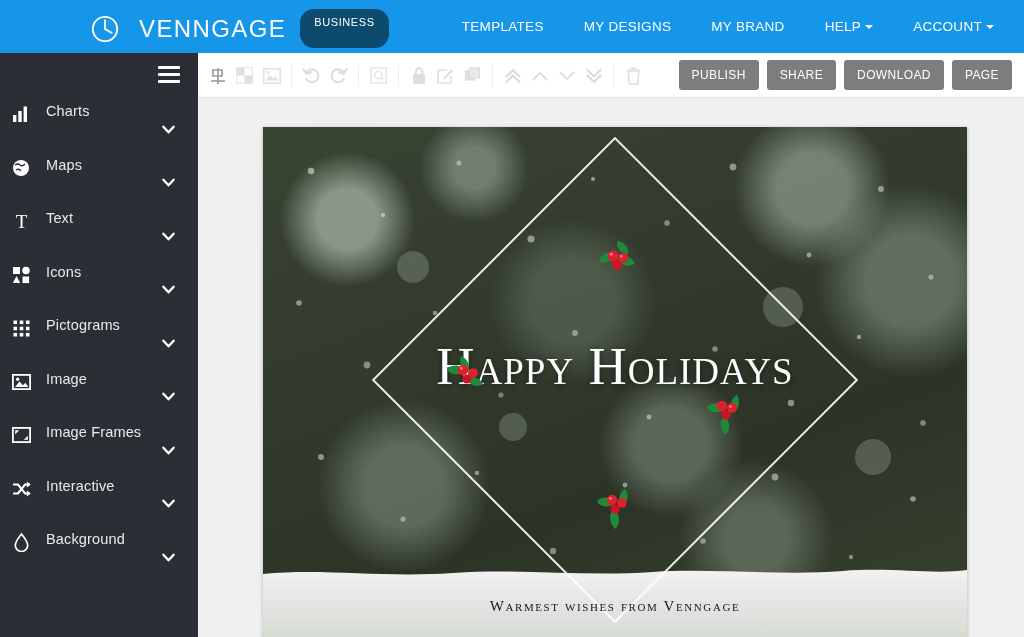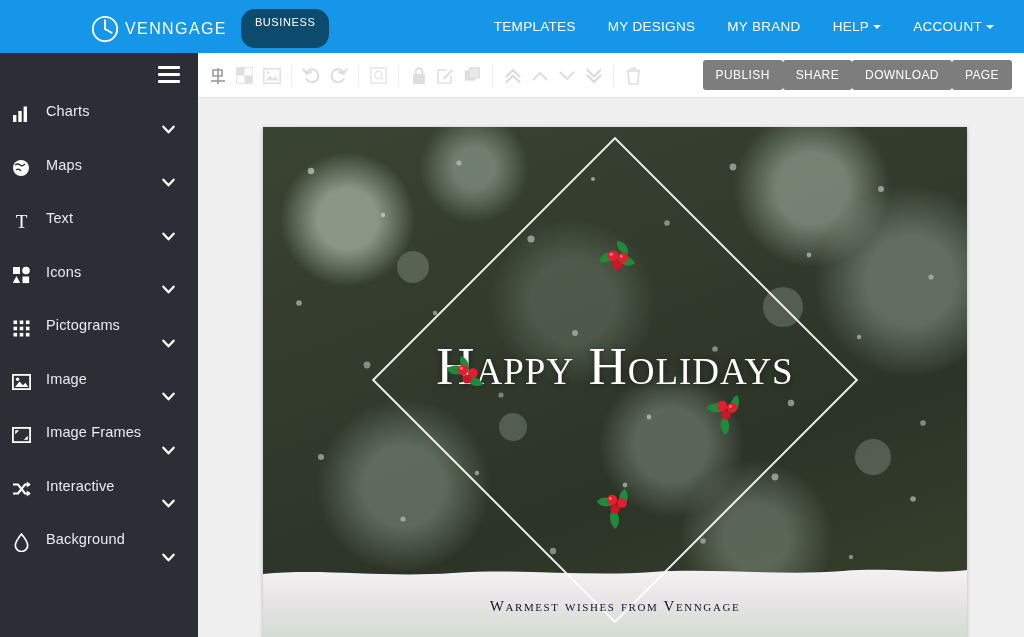--- a/index.html
+++ b/index.html
@@ -17,34 +17,34 @@
     width: 1024px; height: 53px;
     background: #1596e8;
     display: flex; align-items: center;
   }
   .brand {
     display: flex; align-items: center;
     position: absolute; left: 90px; top: 9px;
   }
   .brand-logo { width: 30px; height: 30px; display: block; }
   .brand-name {
-    color: #ffffff; font-size: 16px; letter-spacing: 1.4px;
-    margin-left: 5px; font-weight: 400;
+    color: #ffffff; font-size: 24px; letter-spacing: 1.4px;
+    margin-left: 19px; font-weight: 400;
   }
   .brand-badge {
     margin-left: 14px;
     background: #0c4a6e;
     color: #ffffff;
     font-size: 11px; letter-spacing: 0.6px;
     padding: 6px 14px; border-radius: 14px;
     height: 39px; line-height: 14px;
   }
   .nav {
     position: absolute; right: 16px; top: 0; height: 53px;
-    display: flex; align-items: center; gap: 4px;
+    display: flex; align-items: center; gap: 12px;
   }
   .nav-item {
     color: #ffffff; font-size: 13.5px; letter-spacing: 0.3px;
     padding: 0 14px; height: 53px; line-height: 53px;
     cursor: pointer; white-space: nowrap;
   }
   .caret {
     display: inline-block;
     border-left: 4px solid transparent;
     border-right: 4px solid transparent;
@@ -100,21 +100,21 @@
     width: 27px; height: 45px;
     display: flex; align-items: center; justify-content: center;
     color: #e2e2e2; cursor: pointer;
   }
   .tool.dark { color: #cfcfcf; }
   .tool-sep {
     width: 1px; height: 22px; background: #ededed; margin: 0 6px;
   }
   .tbtns {
     position: absolute; right: 12px; top: 7px;
-    display: flex;  border-radius: 7px;
+    display: flex; gap: 8px; border-radius: 7px;
   }
   .tbtn {
     background: #7d7d7d; color: #ffffff;
     font-size: 12px; letter-spacing: 0.4px;
     padding: 0 13px; height: 30px; line-height: 30px;
     border-radius: 3px; cursor: pointer; white-space: nowrap;
   }
 
   
   .workspace {

